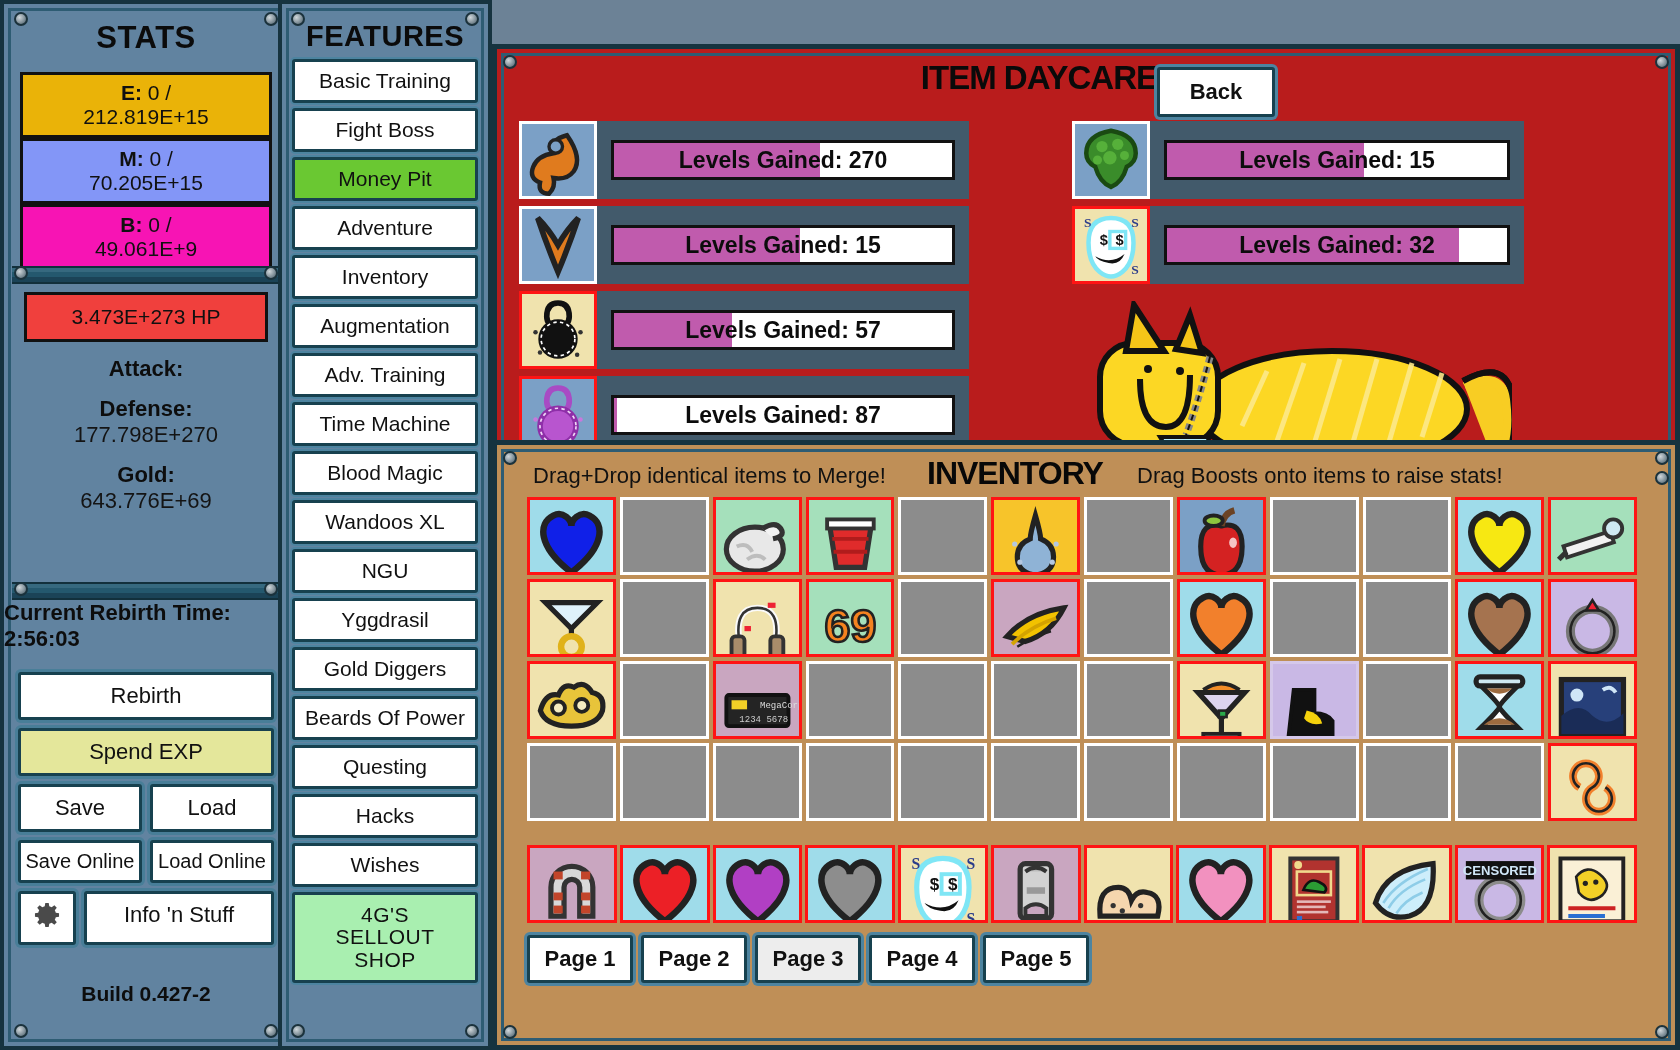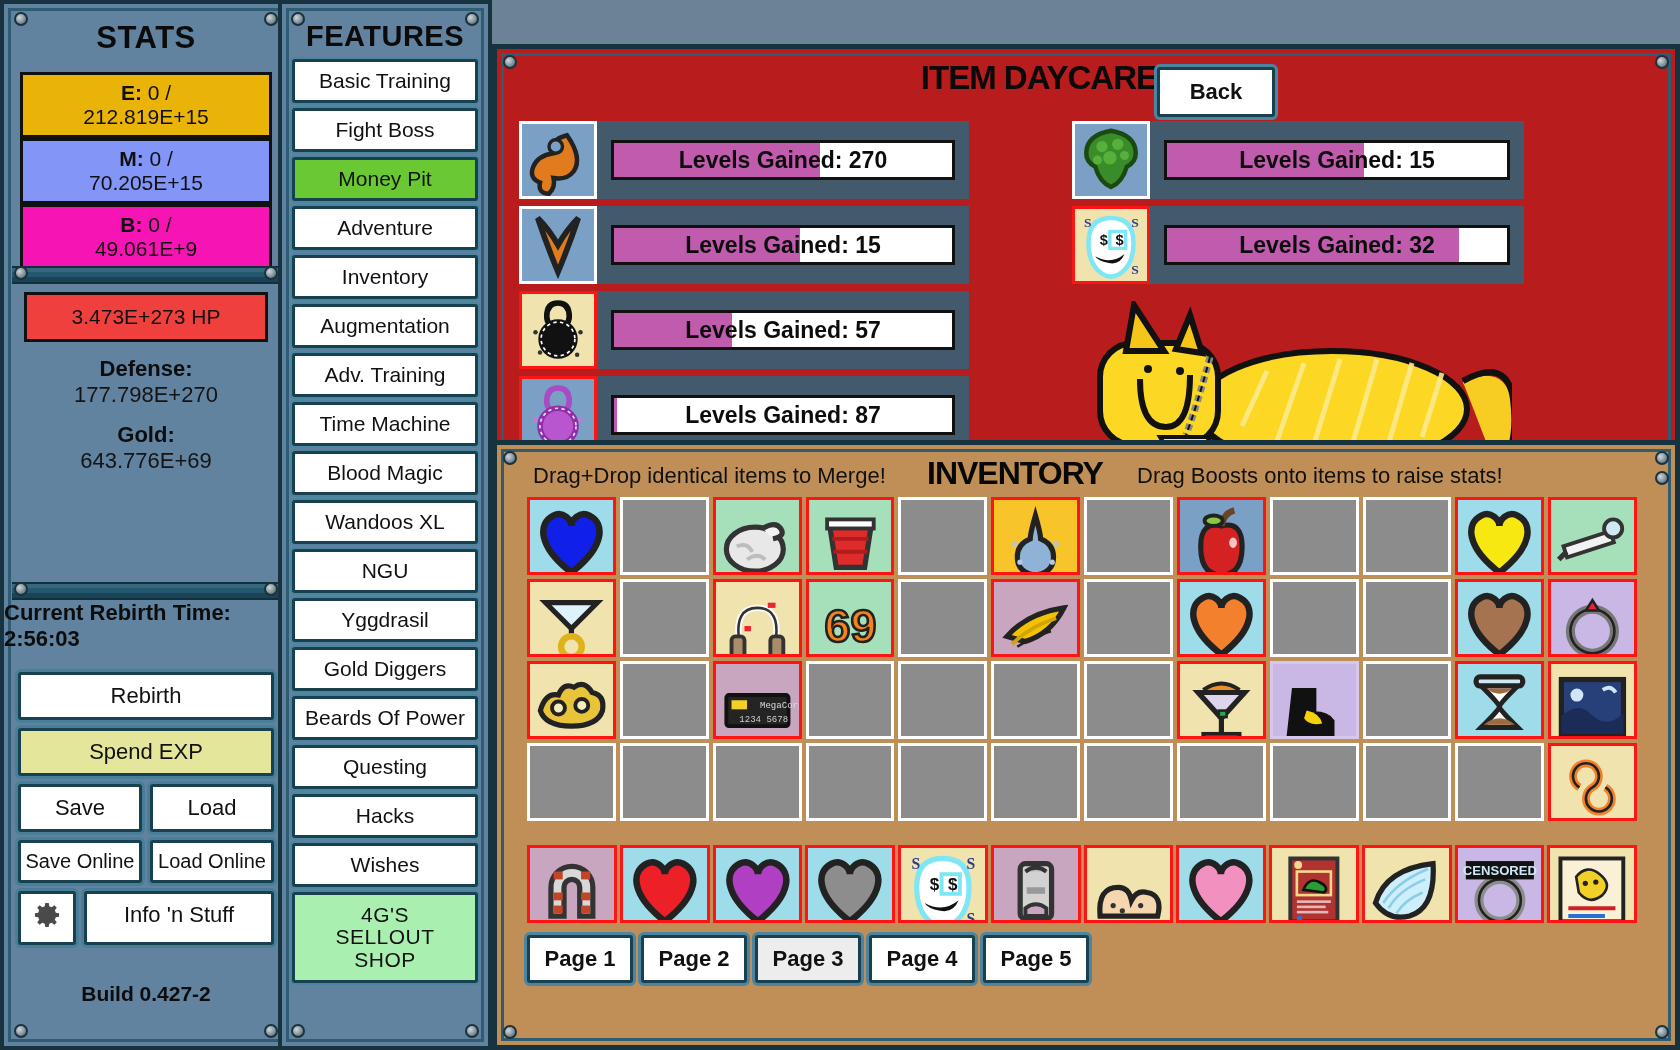--- a/index.html
+++ b/index.html
@@ -159,20 +159,21 @@
     <div id="statBars" style="margin-top:4px;">
         <div class="statBox" style="background: #eab308; margin-top: 16px;"><b>E:</b> 0 /<br>212.819E+15</div>
         <div class="statBox" style="background: rgb(131, 150, 247); margin-top: 0px;"><b>M:</b> 0 /<br>70.205E+15</div>
         <div class="statBox" style="background: rgb(247, 20, 180); margin-top: 0px;"><b>B:</b> 0 /<br>49.061E+9</div>
       </div>
 
     <div class="divider" style="top:262px;"></div>
 
     <div style="position:absolute;top:288px;left:0;right:0;">
       <div class="hpBox">3.473E+273 HP</div>
+      <div class="statLabel">Attack:</div>
       <div class="statLabel">Defense:</div>
       <div class="statVal">177.798E+270</div>
       <div class="statLabel">Gold:</div>
       <div class="statVal">643.776E+69</div>
     </div>
 
     <div class="divider" style="top:578px;"></div>
 
     <div style="position:absolute;top:596px;left:0;right:6px;text-align:left;">
       <div style="font-weight:bold;font-size:22px;color:#0d0d0d;">Current Rebirth Time:</div>

